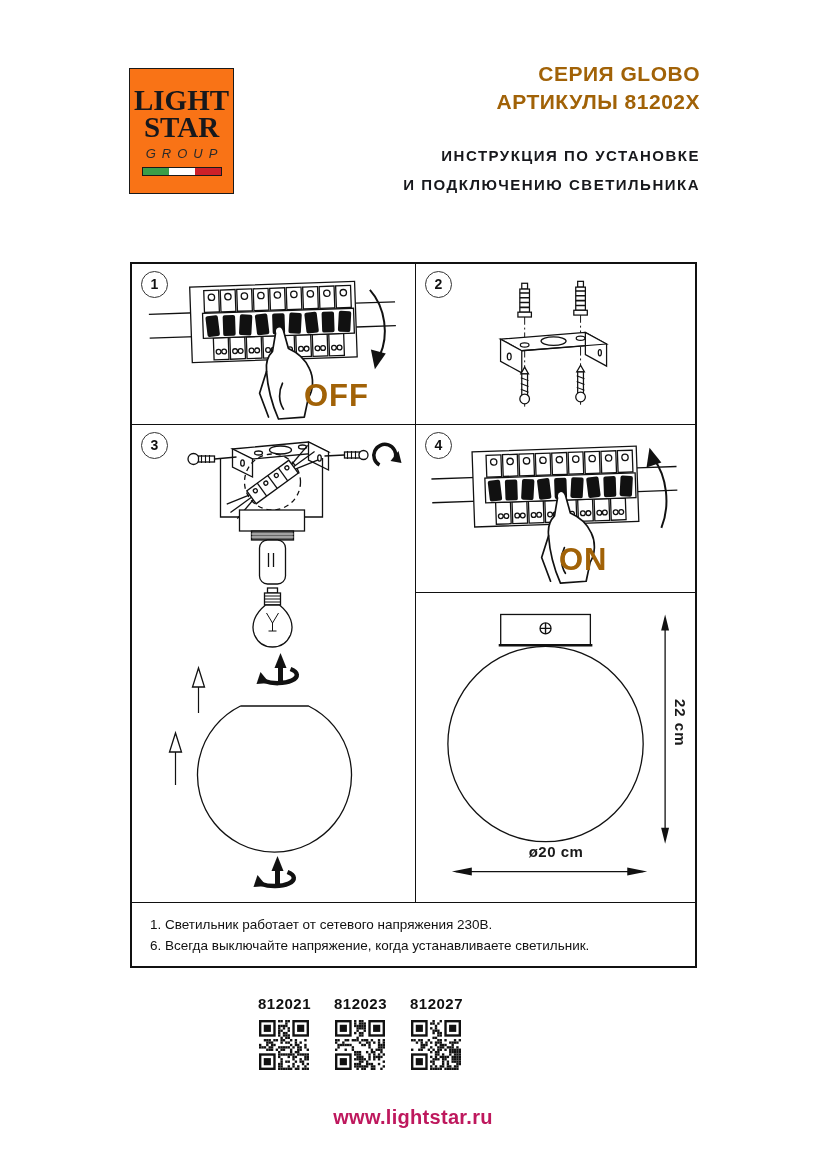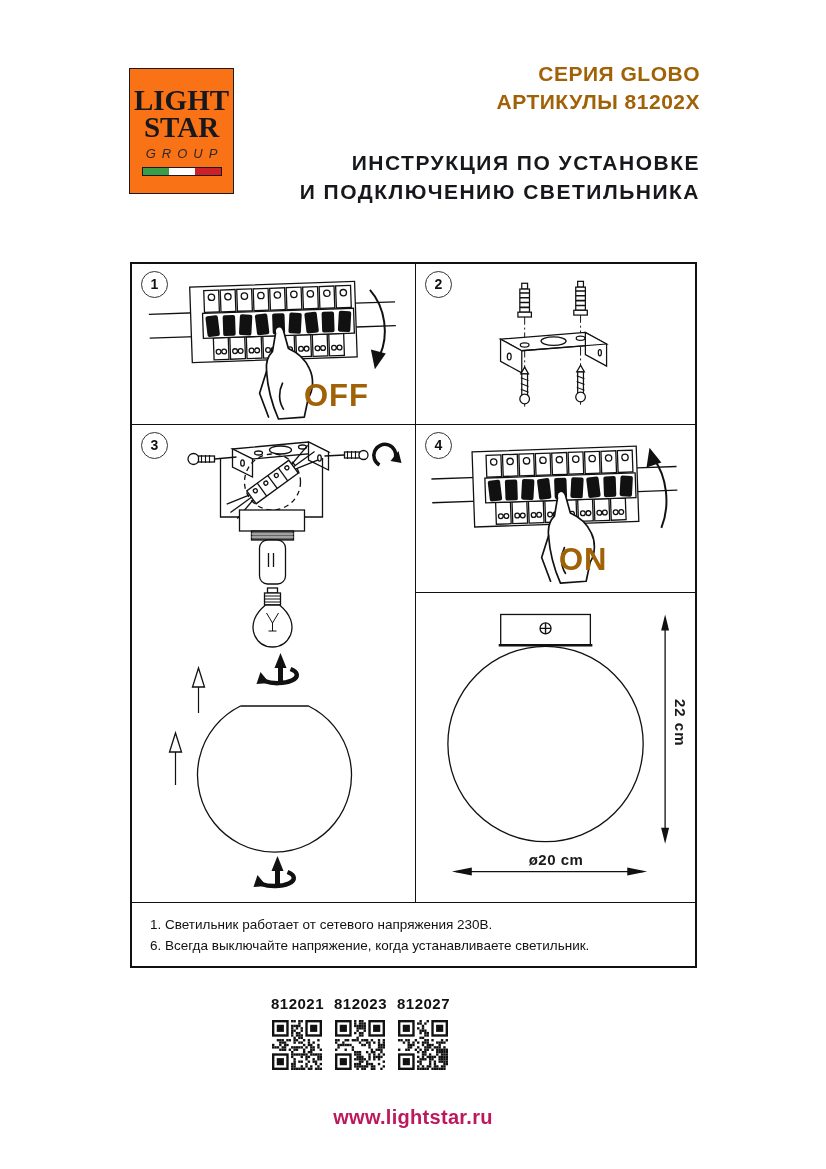--- a/index.html
+++ b/index.html
@@ -10,42 +10,42 @@
   .logo-box{left:129px;top:68px;width:103px;height:124px;border:1.5px solid #1a1a1a;
     display:flex;flex-direction:column;align-items:center;justify-content:center;background:#f97316;}
   .logo-word{font-family:"Liberation Serif",serif;font-weight:700;font-size:29px;line-height:27px;letter-spacing:0px;color:#17181c;}
   .logo-group{font-size:13px;letter-spacing:6px;margin:5px 0 0 6px;color:#2a2a2a;font-weight:400;font-style:italic;}
   .flag{width:78px;height:7px;margin-top:6px;border:1px solid #1a1a1a;display:flex;}
   .flag>div{flex:1;}
 
   
   .hdr{right:126px;top:60px;text-align:right;}
   .hdr-small{font-size:21px;font-weight:700;line-height:28px;letter-spacing:0.5px;color:#a16207;}
-  .hdr-title{margin-top:32px;font-size:21px;font-weight:700;line-height:29px;letter-spacing:1.5px;color:#17181c;}
+  .hdr-title{margin-top:25px;font-size:15px;font-weight:700;line-height:29px;letter-spacing:1.5px;color:#17181c;}
 
   
   .steps-table{left:130px;top:262px;width:567px;height:706px;border:2px solid #111;box-sizing:border-box;
     display:grid;grid-template-columns:284px 1fr;grid-template-rows:161px 168px 309px 1fr;background:#fff;}
   .cell{position:relative;box-sizing:border-box;}
   .c1{border-right:1.5px solid #111;border-bottom:1.5px solid #111;}
   .c2{border-bottom:1.5px solid #111;}
   .c3{grid-row:2/4;border-right:1.5px solid #111;}
   .c4{border-bottom:1.5px solid #111;}
   .c-notes{grid-column:1/3;border-top:1.5px solid #111;padding:11px 14px 16px 18px;font-size:13.5px;line-height:21px;color:#111;}
   .stepnum{position:absolute;left:9px;top:7px;width:25px;height:25px;border:1.5px solid #333;border-radius:50%;
     font-size:14px;font-weight:700;text-align:center;line-height:24px;color:#111;background:#fff;z-index:3;}
   .fillsvg{position:absolute;inset:0;width:100%;height:100%;}
   .power-label{position:absolute;font-size:31px;font-weight:700;color:#a16207;letter-spacing:1px;}
   .off-pos{left:172px;top:114px;}
   .on-pos{left:143px;top:117px;}
   .dim-h{position:absolute;left:256px;top:106px;writing-mode:vertical-rl;font-size:15px;font-weight:700;letter-spacing:1px;}
-  .dim-d{position:absolute;left:0;top:258px;width:280px;text-align:center;font-size:15px;font-weight:700;letter-spacing:0.5px;}
+  .dim-d{position:absolute;left:0;top:250px;width:280px;text-align:center;font-size:15px;font-weight:700;letter-spacing:0.5px;}
 
   
-  .qr-row{left:0;top:995px;width:720px;display:flex;justify-content:center;gap:11px;}
+  .qr-row{left:0;top:995px;width:720px;display:flex;justify-content:center;gap:24px;}
   .qr-col{width:52px;text-align:center;}
   .qr-label{font-size:15px;font-weight:700;color:#111;margin-bottom:8px;letter-spacing:0.5px;}
   .qr-box{width:50px;height:50px;margin:0 auto;}
 
   
   .site{left:0;top:1106px;width:826px;text-align:center;font-size:20px;font-weight:700;letter-spacing:0.3px;color:#be185d;}
 
   .note-line{white-space:nowrap;}
 </style>
 </head>

